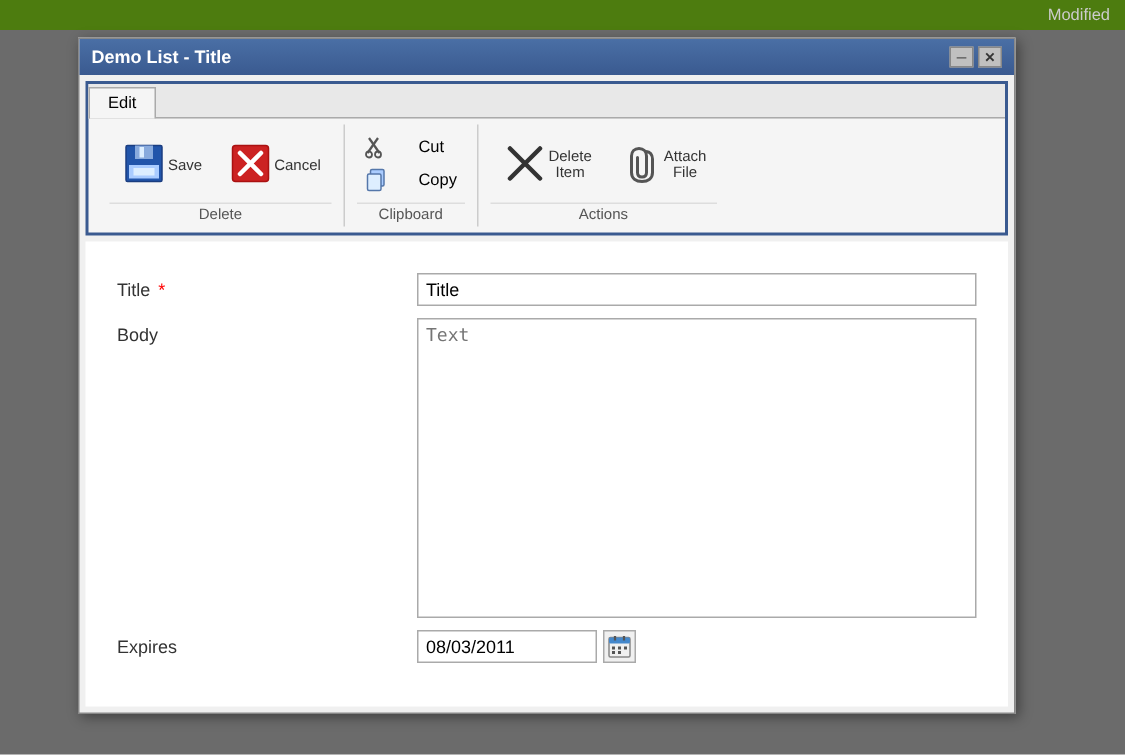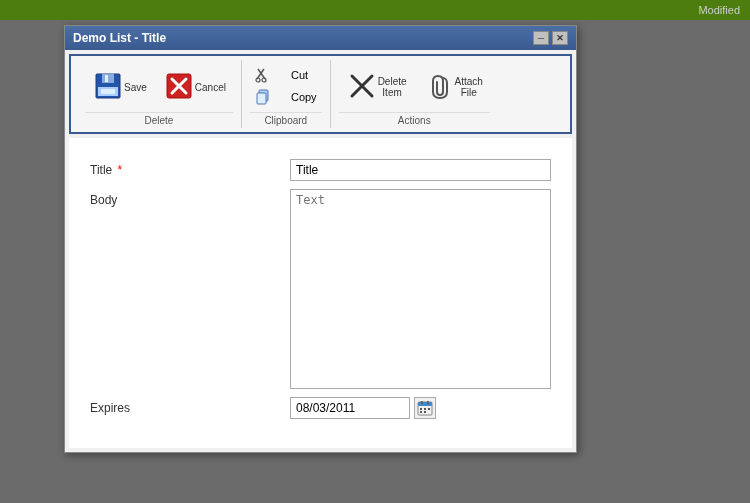--- a/index.html
+++ b/index.html
@@ -22,22 +22,22 @@
       justify-content: flex-end;
       padding-right: 10px;
       color: #ccc;
       font-size: 11px;
     }
 
     
     .dialog {
       position: absolute;
       top: 25px;
-      left: 64px;
-      width: 513px;
+      left: 52px;
+      width: 625px;
       background: #f0f0f0;
       border: 1px solid #888;
       box-shadow: 2px 2px 8px rgba(0,0,0,0.4);
     }
 
     
     .title-bar {
       background: linear-gradient(to bottom, #4a6fa5, #3a5a90);
       color: white;
       padding: 5px 8px;
@@ -264,20 +264,25 @@
       <div class="title-btn">
         <span>─</span>
       </div>
       <div class="title-btn">
         <span>✕</span>
       </div>
     </div>
   </div>
 
   <div class="ribbon-container">
+    <div class="ribbon-tabs">
+      <div class="ribbon-tab active">
+        <span>Edit</span>
+      </div>
+    </div>
 
     <div class="ribbon-content">
 
       <div class="ribbon-group">
         <div class="ribbon-buttons">
 
           <div class="toolbar-btn">
             <div class="btn-icon save-icon">
               <svg width="32" height="32" viewBox="0 0 32 32">
                 <rect x="4" y="4" width="24" height="24" rx="1" fill="#2255aa" stroke="#1a3d80" stroke-width="1"></rect>

